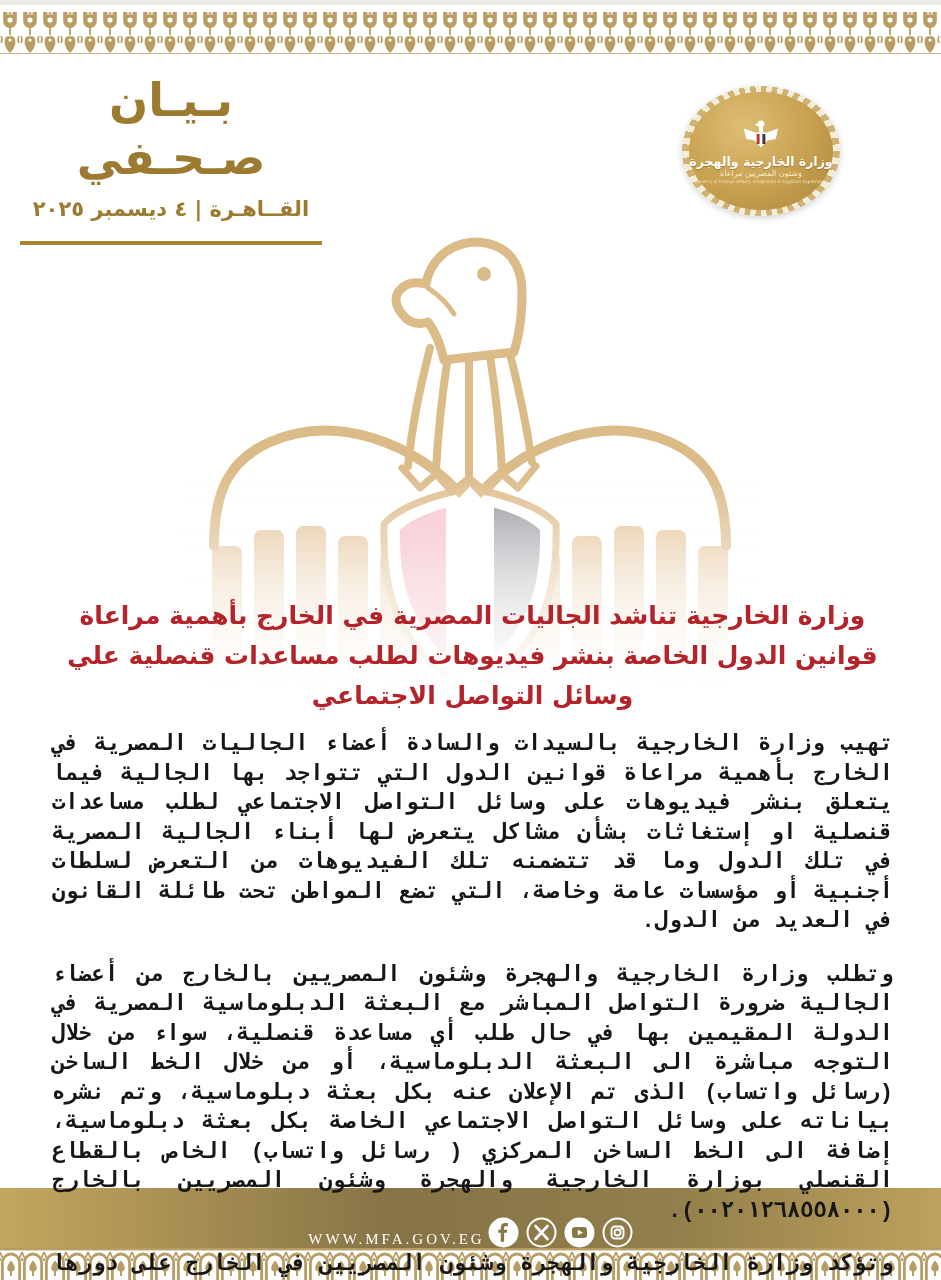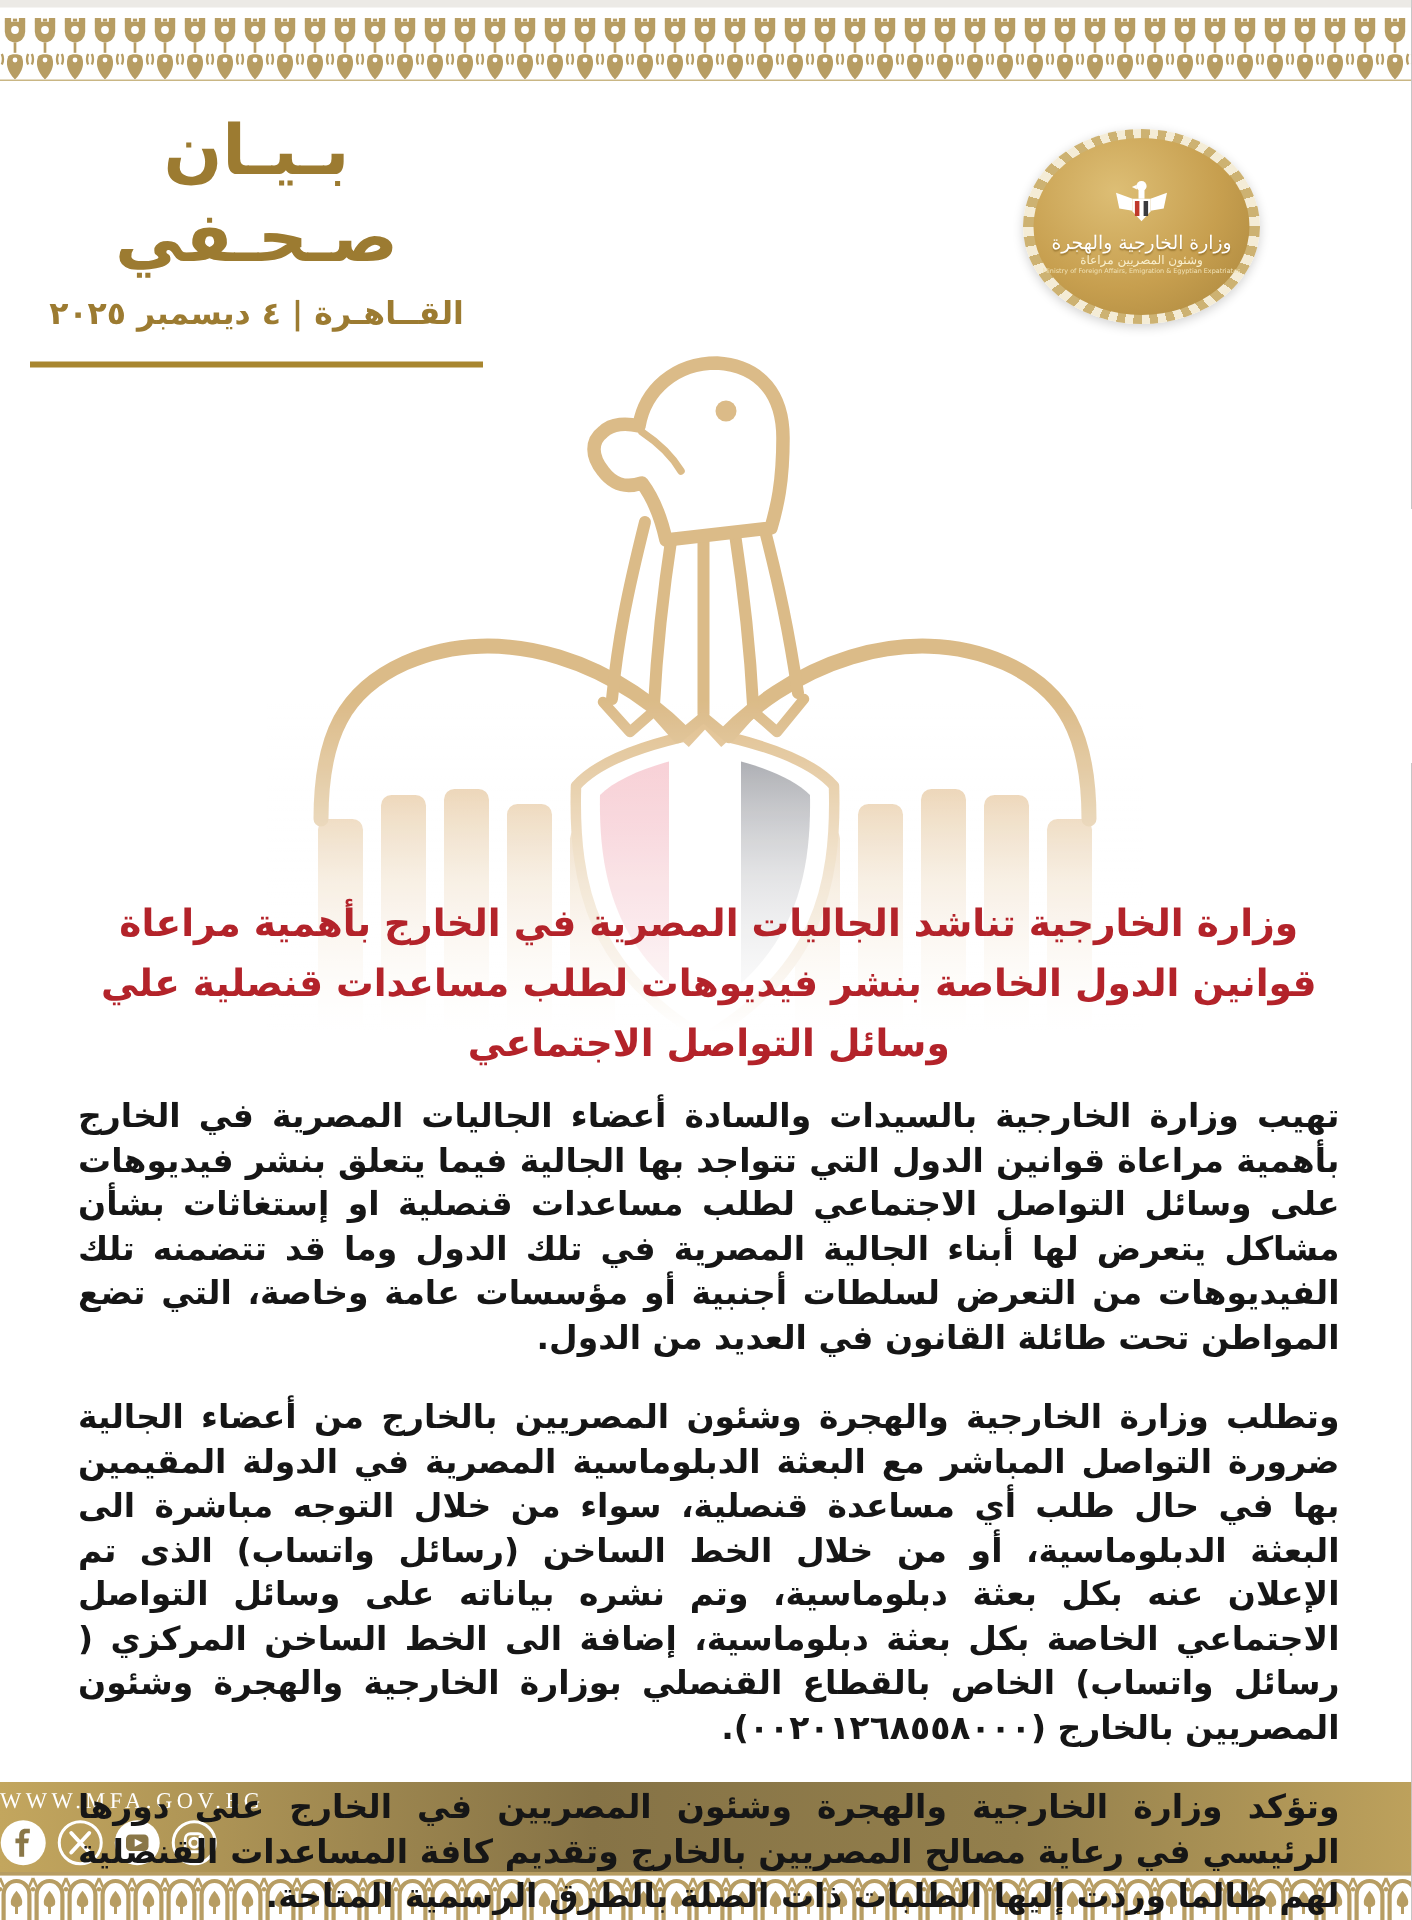--- a/index.html
+++ b/index.html
@@ -24,45 +24,45 @@
     background:repeating-conic-gradient(#cdb272 0deg 5deg,#f4ecd6 5deg 10deg);
     display:flex;align-items:center;justify-content:center;
     box-shadow:0 2px 7px rgba(0,0,0,.18);
   }
   .seal-disc{
     width:144px;height:116px;border-radius:50%;
     background:radial-gradient(ellipse at 38% 30%,#ddbe75 0%,#c79f4f 55%,#a9853c 100%);
     display:flex;flex-direction:column;align-items:center;justify-content:center;
     text-align:center;color:#fff;padding-top:2px;
   }
-  .seal-t1{font-size:12.5px;font-weight:400;line-height:1.1;margin-top:2px;text-shadow:0 1px 1px rgba(90,60,0,.4);}
+  .seal-t1{font-size:12.5px;font-weight:700;line-height:1.1;margin-top:2px;text-shadow:0 1px 1px rgba(90,60,0,.4);}
   .seal-t2{font-size:8px;color:#f8eecb;line-height:1.2;}
   .seal-t3{font-size:4.3px;color:#f0e2b6;line-height:1.3;margin-top:1px;}
   
   .watermark{position:absolute;top:230px;left:178px;width:584px;height:472px;z-index:0;opacity:.93;}
   .watermark::after{
     content:"";position:absolute;inset:0;
     background:linear-gradient(180deg,rgba(255,255,255,0) 0%,rgba(255,255,255,0) 50%,rgba(255,255,255,.65) 76%,#fff 97%);
   }
   
   main{position:absolute;top:596px;left:0;right:0;z-index:1;box-sizing:border-box;padding:0 48px 0 52px;}
   .headline{
     margin:0 0 14px;text-align:center;color:#b3232a;
     font-size:25px;line-height:40px;font-weight:700;
   }
   main p{
     margin:0 0 24px;color:#161616;font-weight:700;
     font-size:22px;line-height:29.5px;
-    text-align:justify;text-align-last:start;
+    text-align:justify;text-align-last:start;font-family:Liberation Mono, monospace;
   }
   
   footer{
     position:absolute;top:1188px;left:0;right:0;height:60px;
     background:linear-gradient(90deg,#c3a65e 0%,#867346 42%,#937f4c 72%,#bda15c 100%);
-    display:flex;flex-direction:column;align-items:flex-start;justify-content:center;gap:3px;
+    display:flex;flex-direction:row;align-items:flex-end;justify-content:center;gap:3px;
   }
   .site-url{
     color:#fff;font-family:"Liberation Serif",serif;
     font-size:15px;letter-spacing:3px;font-weight:400;
   }
   .socials{display:flex;gap:7px;align-items:center;}
   .socials svg{display:block;cursor:pointer;}
 </style>
 </head>
 <body>

